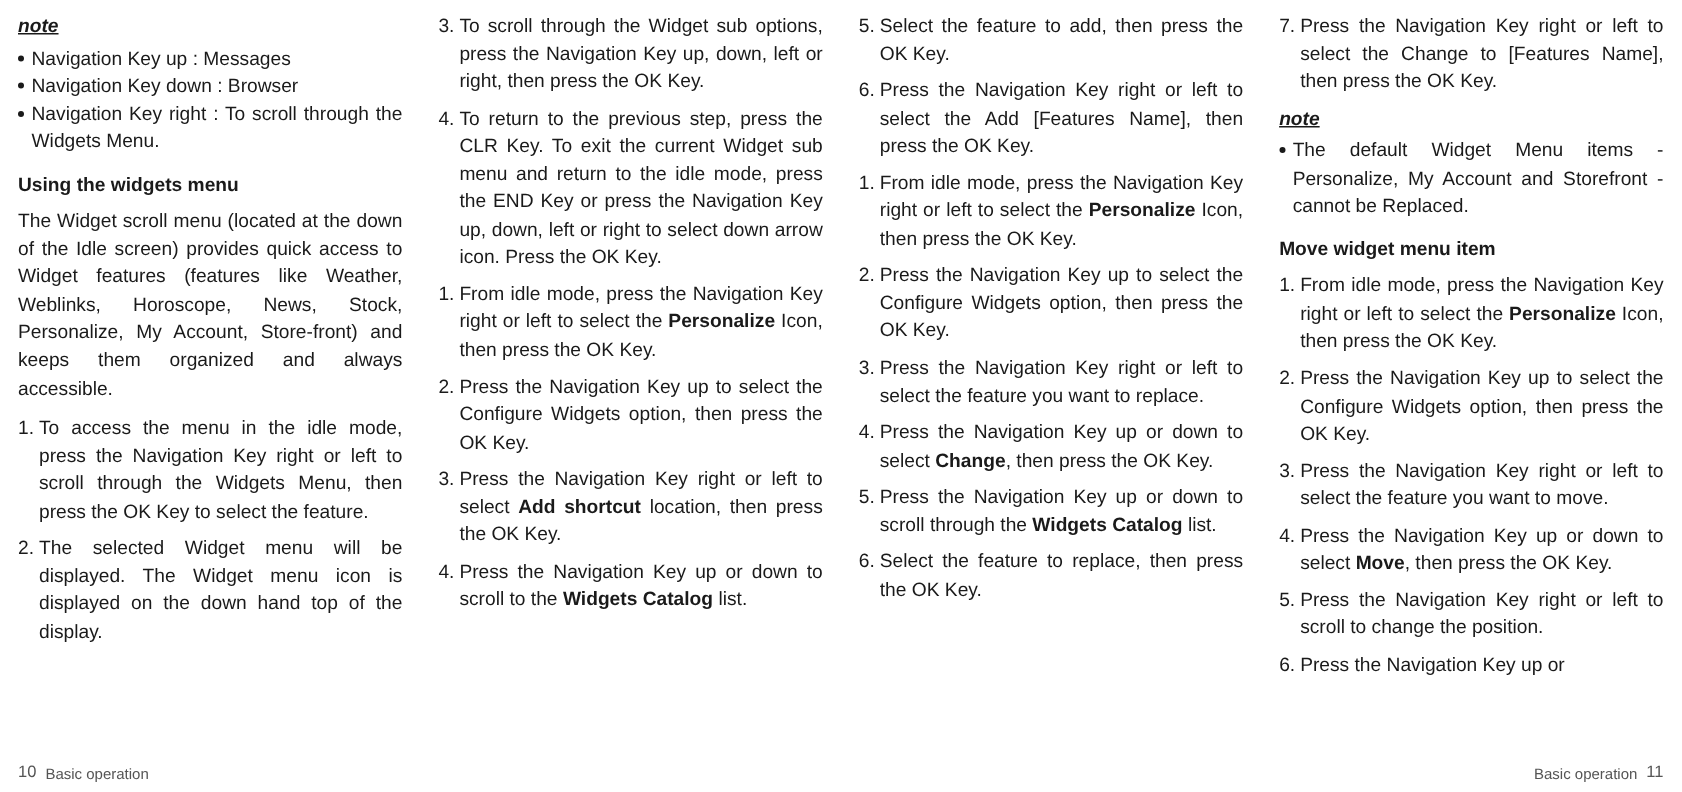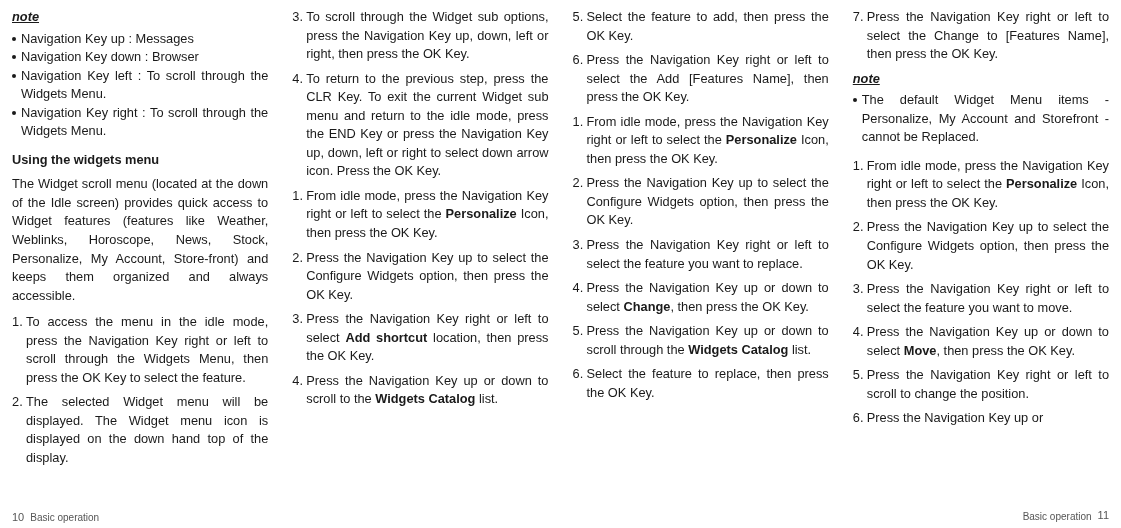--- a/index.html
+++ b/index.html
@@ -27,21 +27,20 @@
 <body>
 
 <div class="page">
 
   <div class="col">
     <div class="content">
       <div class="note-hd">note</div>
       <ul class="bullets">
         <li>Navigation Key up : Messages</li>
         <li>Navigation Key down : Browser</li>
-        <li>Navigation Key left : To scroll through the Widgets Menu.</li>
         <li>Navigation Key right : To scroll through the Widgets Menu.</li>
       </ul>
       <div class="sec-hd">Using the widgets menu</div>
       <p class="j">The Widget scroll menu (located at the down of the Idle screen) provides quick access to Widget features (features like Weather, Weblinks, Horoscope, News, Stock, Personalize, My Account, Store-front) and keeps them organized and always accessible.</p>
       <ol class="steps">
         <li>To access the menu in the idle mode, press the Navigation Key right or left to scroll through the Widgets Menu, then press the OK Key to select the feature.</li>
         <li>The selected Widget menu will be displayed. The Widget menu icon is displayed on the down hand top of the display.</li>
       </ol>
     </div>
     <div class="footer left">
@@ -84,20 +83,21 @@
 
   <div class="col">
     <div class="content">
       <ol class="steps" style="counter-reset: s 6;">
         <li>Press the Navigation Key right or left to select the Change to [Features Name], then press the OK Key.</li>
       </ol>
       <div class="note-hd">note</div>
       <ul class="bullets">
         <li>The default Widget Menu items - Personalize, My Account and Storefront - cannot be Replaced.</li>
       </ul>
+      <div class="sec-hd">Move widget menu item</div>
       <ol class="steps">
         <li><span>From idle mode, press the Navigation Key right or left to select the </span><span class="b">Personalize</span><span> Icon, then press the OK Key.</span></li>
         <li>Press the Navigation Key up to select the Configure Widgets option, then press the OK Key.</li>
         <li>Press the Navigation Key right or left to select the feature you want to move.</li>
         <li><span>Press the Navigation Key up or down to select </span><span class="b">Move</span><span>, then press the OK Key.</span></li>
         <li>Press the Navigation Key right or left to scroll to change the position.</li>
         <li>Press the Navigation Key up or</li>
       </ol>
     </div>
     <div class="footer right">

